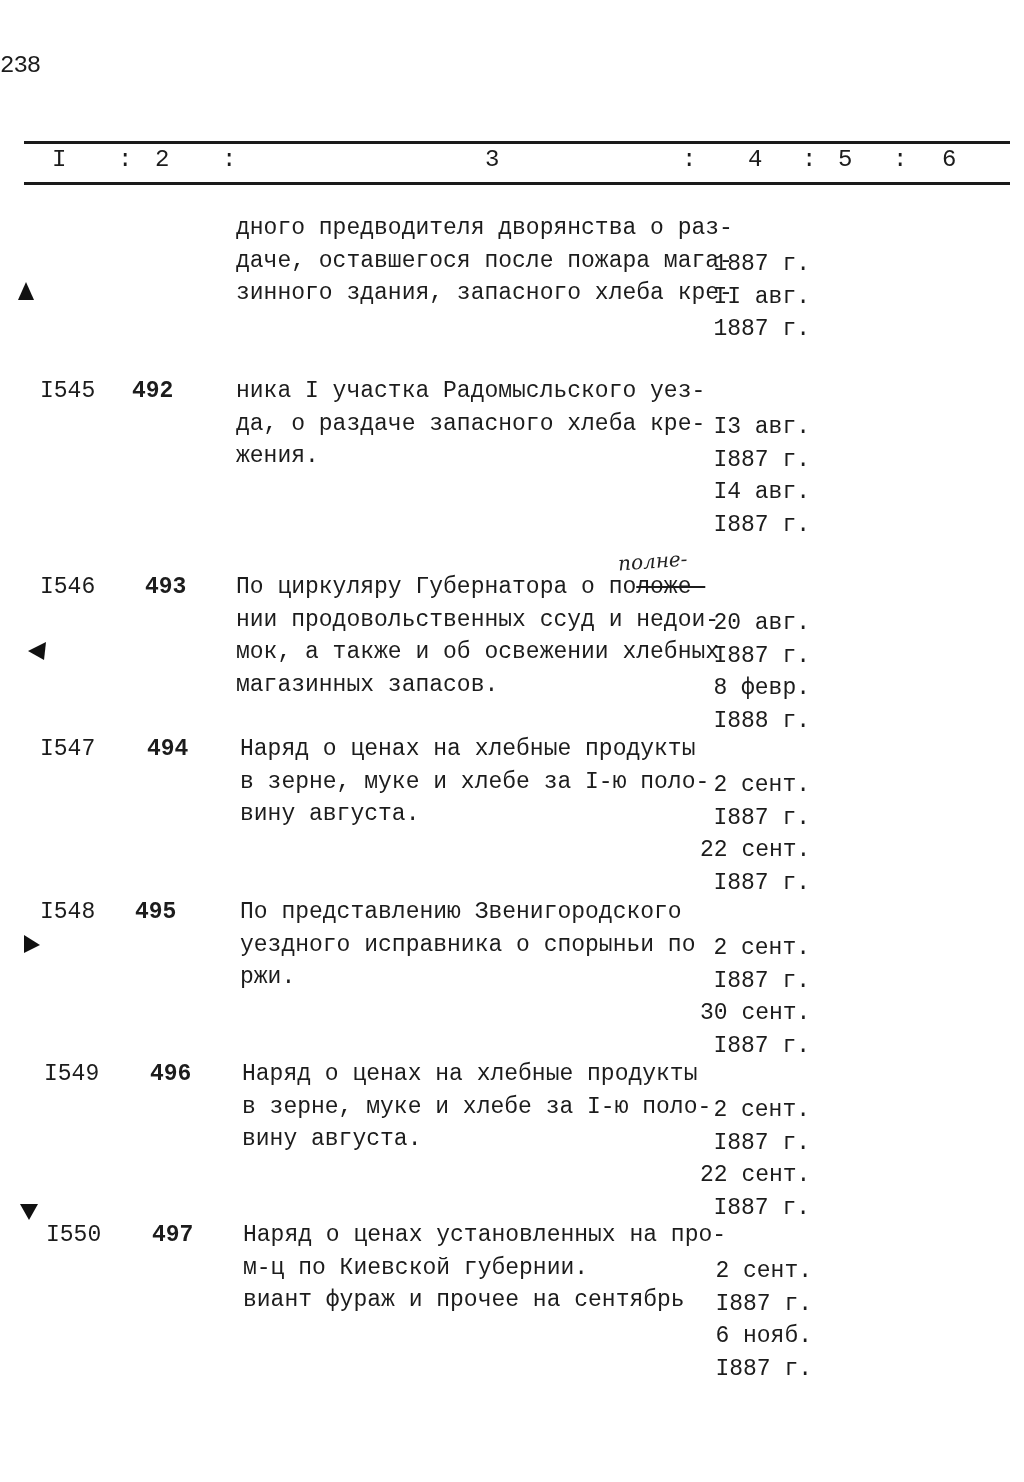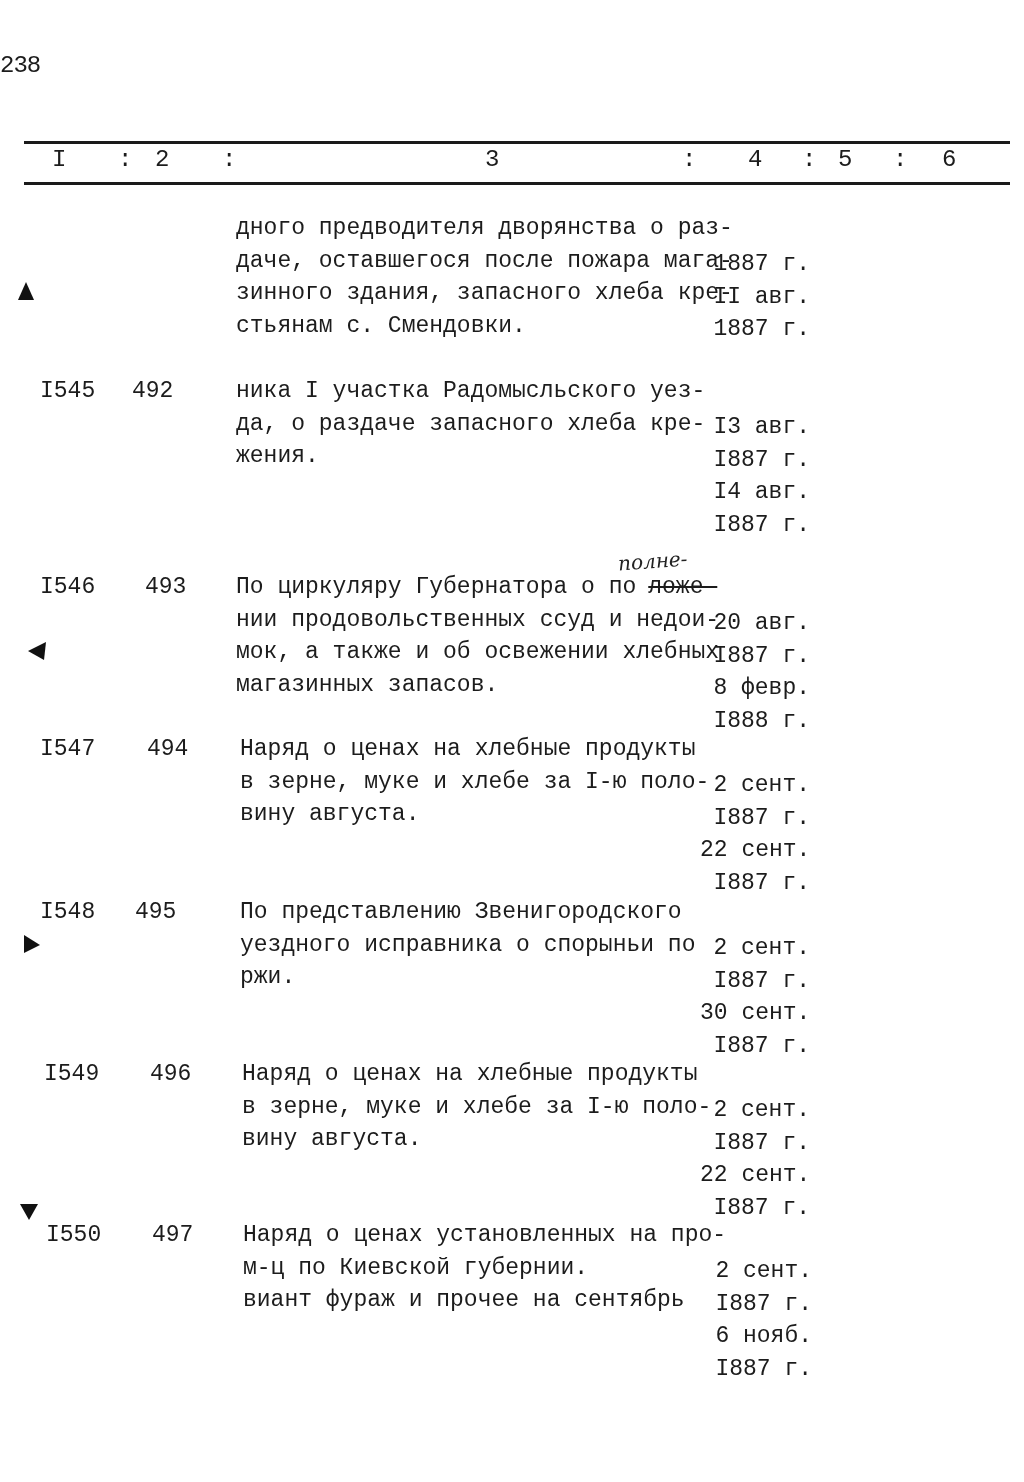--- a/index.html
+++ b/index.html
@@ -21,26 +21,26 @@
   }
   .rule.top { top: 141px; }
   .rule.bottom { top: 182px; }
   .header {
     position: absolute; top: 146px; left: 0; width: 1024px; height: 32px;
     font-size: 24px;
   }
   .header span { position: absolute; top: 0; }
   .entry { position: absolute; left: 0; width: 1024px; font-size: 23px; }
   .entry .c1 { position: absolute; left: 40px; top: 0; }
-  .entry .c2 { position: absolute; left: 132px; top: 0; }
+  .entry .c2 { position: absolute; left: 132px; top: 0; font-weight: bold; }
   .entry .c3 { position: absolute; left: 236px; top: 0; }
   .entry .c4 { position: absolute; left: 700px; top: 0; margin-top: 36px; }
   .line { display: block; height: 32.5px; line-height: 32.5px; white-space: pre; }
   .c4 .line { text-align: right; width: 110px; }
-  .struck { text-decoration: line-through; margin-left: 12px; }
+  .struck { text-decoration: line-through; }
   .handnote {
     position: absolute; font-family: "DejaVu Serif", serif; font-style: italic;
     font-size: 20px; color: #222; transform: rotate(-4deg);
   }
   .punch {
     position: absolute; width: 0; height: 0;
   }
 </style>
 </head>
 <body>
@@ -61,21 +61,20 @@
   <span style="left:893px">:</span>
   <span style="left:942px">6</span>
 </div>
 <div class="rule bottom"></div>
 
 <div class="entry" style="top:212px">
   <div class="c3">
     <span class="line">дного предводителя дворянства о раз-</span>
     <span class="line">даче, оставшегося после пожара мага-</span>
     <span class="line">зинного здания, запасного хлеба кре-</span>
-    <span class="line">стьянам с. Смендовки.</span>
   </div>
   <div class="c4">
     <span class="line">1887 г.</span>
     <span class="line">II авг.</span>
     <span class="line">1887 г.</span>
   </div>
 </div>
 
 <div class="entry" style="top:375px">
   <span class="c1 line">I545</span>

